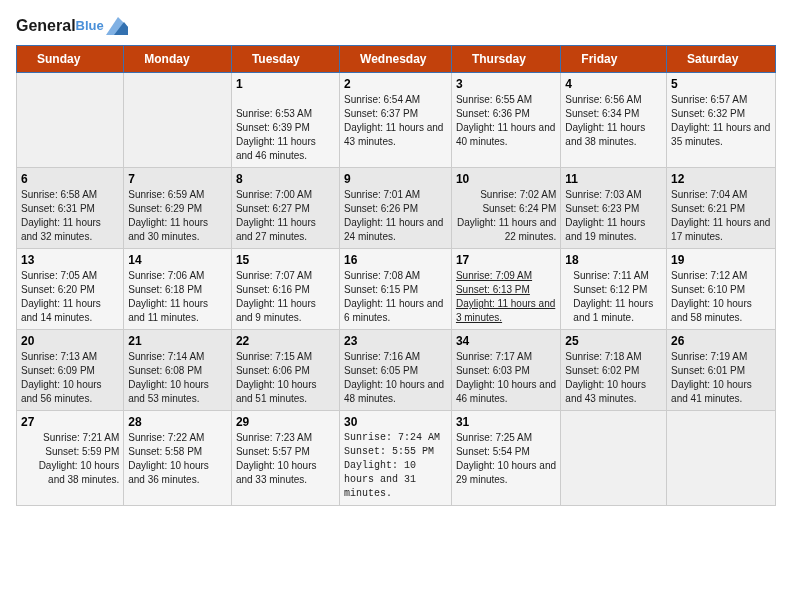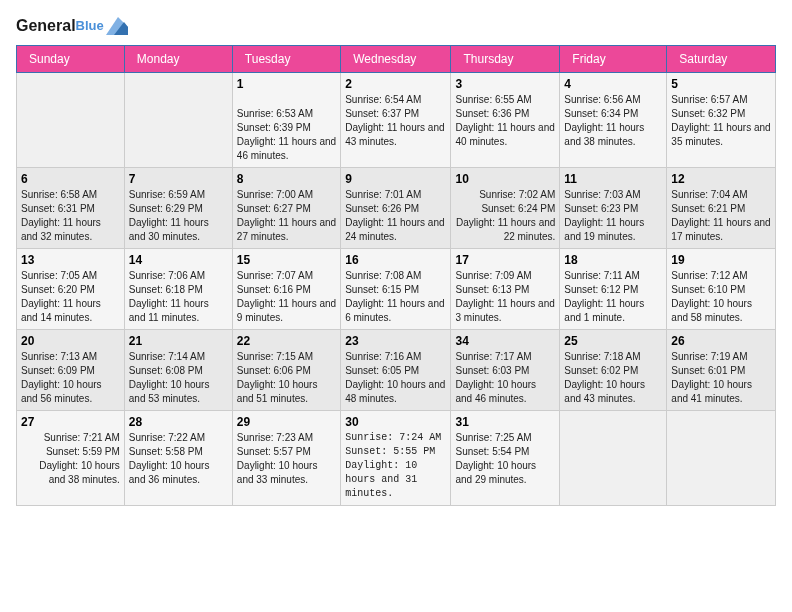--- a/index.html
+++ b/index.html
@@ -32,26 +32,26 @@
     .location {
       font-size: 14px;
       color: #444;
     }
     table {
       width: 100%;
       border-collapse: collapse;
       font-size: 11px;
     }
     thead tr th {
-      background-color: #ec4899;
+      background-color: #c2410c;
       color: #fff;
-      padding: 6px 12px;
+      padding: 6px 20px;
       text-align: left;
       font-size: 12px;
-      font-weight: normal;
+      font-weight: bold;
       border: 1px solid #3a6fb1;
     }
     tbody tr td {
       border: 1px solid #ccc;
       padding: 4px;
       vertical-align: top;
       height: 80px;
       width: 113px;
     }
     tbody tr:nth-child(odd) td {
@@ -207,27 +207,27 @@
 Daylight: 11 hours and 9 minutes.</div>
         </td>
         <td>
           <span class="day-num">16</span>
           <div class="day-info" style="white-space: pre-line;">Sunrise: 7:08 AM
 Sunset: 6:15 PM
 Daylight: 11 hours and 6 minutes.</div>
         </td>
         <td>
           <span class="day-num">17</span>
-          <div class="day-info" style="white-space: pre-line;">Sunrise: 7:09 AM
+          <div class="day-info" style="white-space: pre-line; text-decoration: underline;">Sunrise: 7:09 AM
 Sunset: 6:13 PM
 Daylight: 11 hours and 3 minutes.</div>
         </td>
         <td>
           <span class="day-num">18</span>
-          <div class="day-info" style="white-space: pre-line;">Sunrise: 7:11 AM
+          <div class="day-info" style="white-space: pre-line; margin-left: 8px;">Sunrise: 7:11 AM
 Sunset: 6:12 PM
 Daylight: 11 hours and 1 minute.</div>
         </td>
         <td>
           <span class="day-num">19</span>
           <div class="day-info" style="white-space: pre-line;">Sunrise: 7:12 AM
 Sunset: 6:10 PM
 Daylight: 10 hours and 58 minutes.</div>
         </td>
       </tr>

